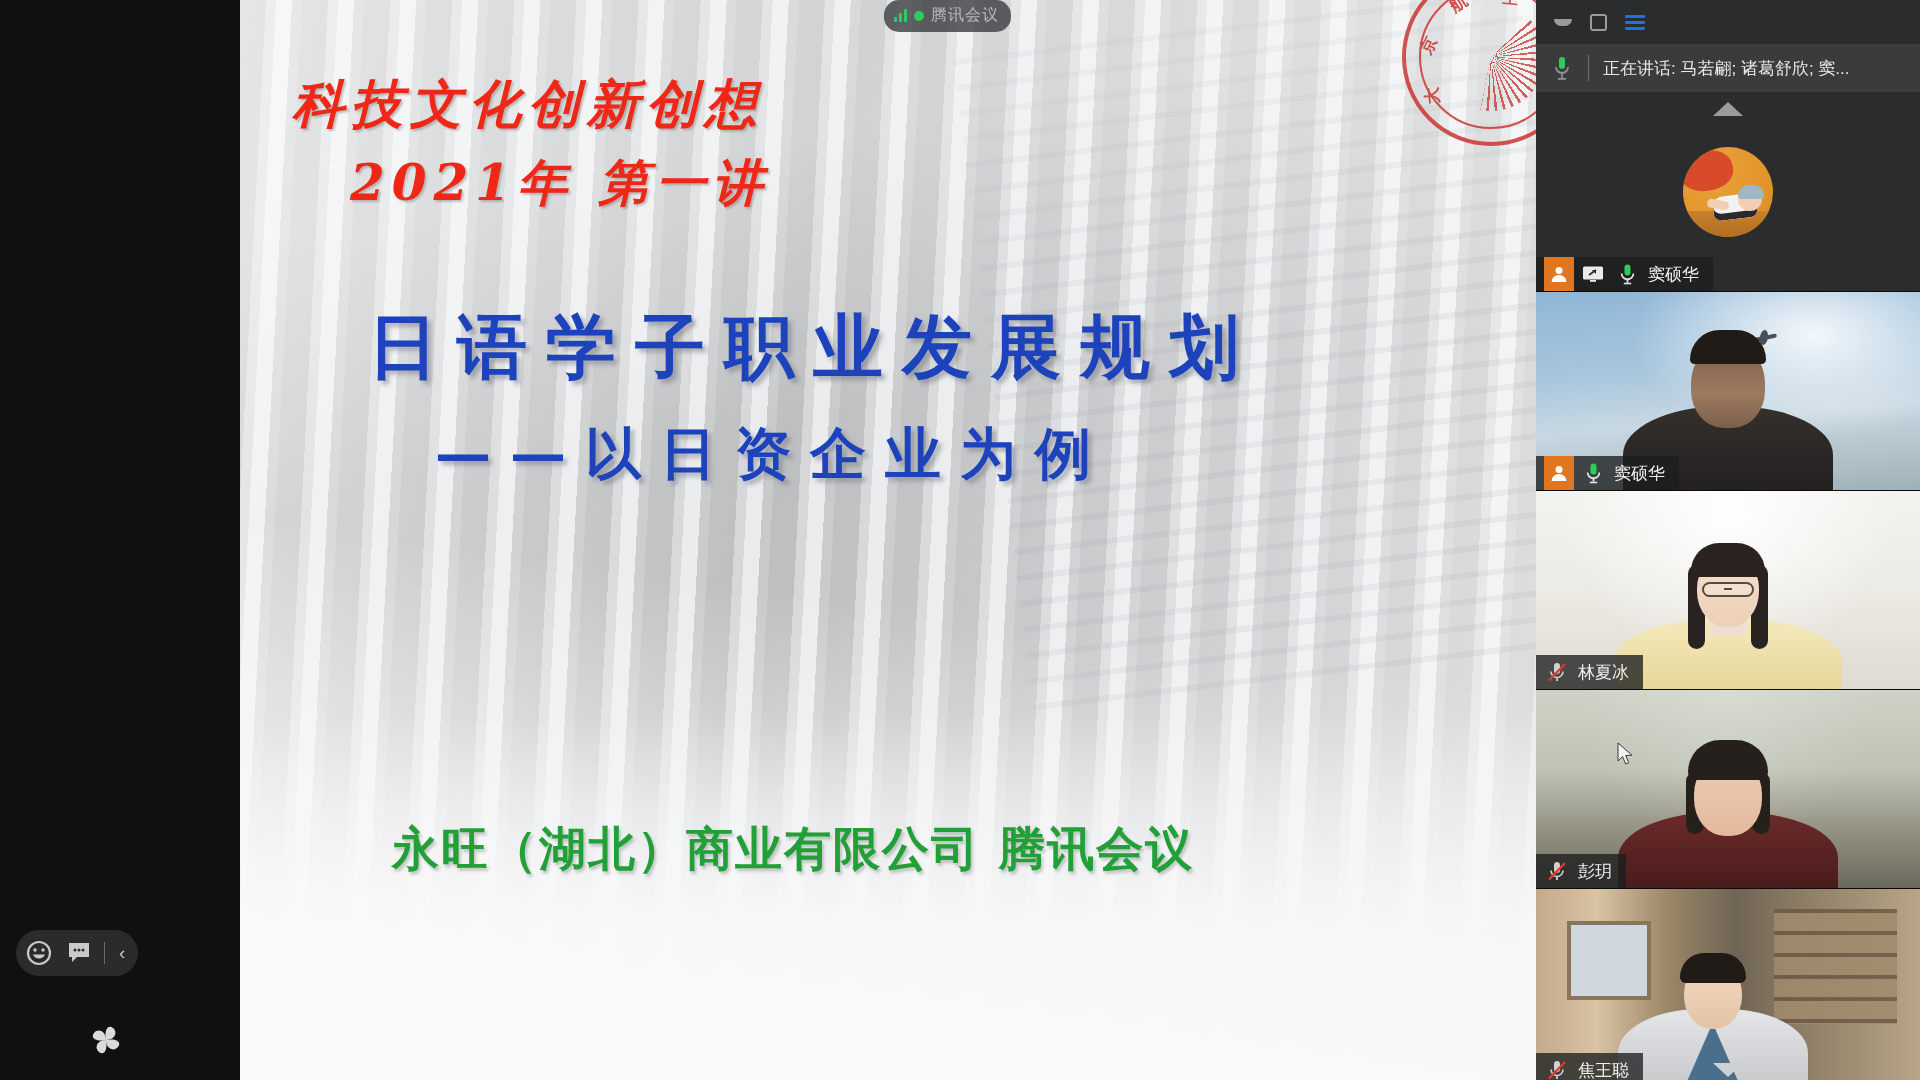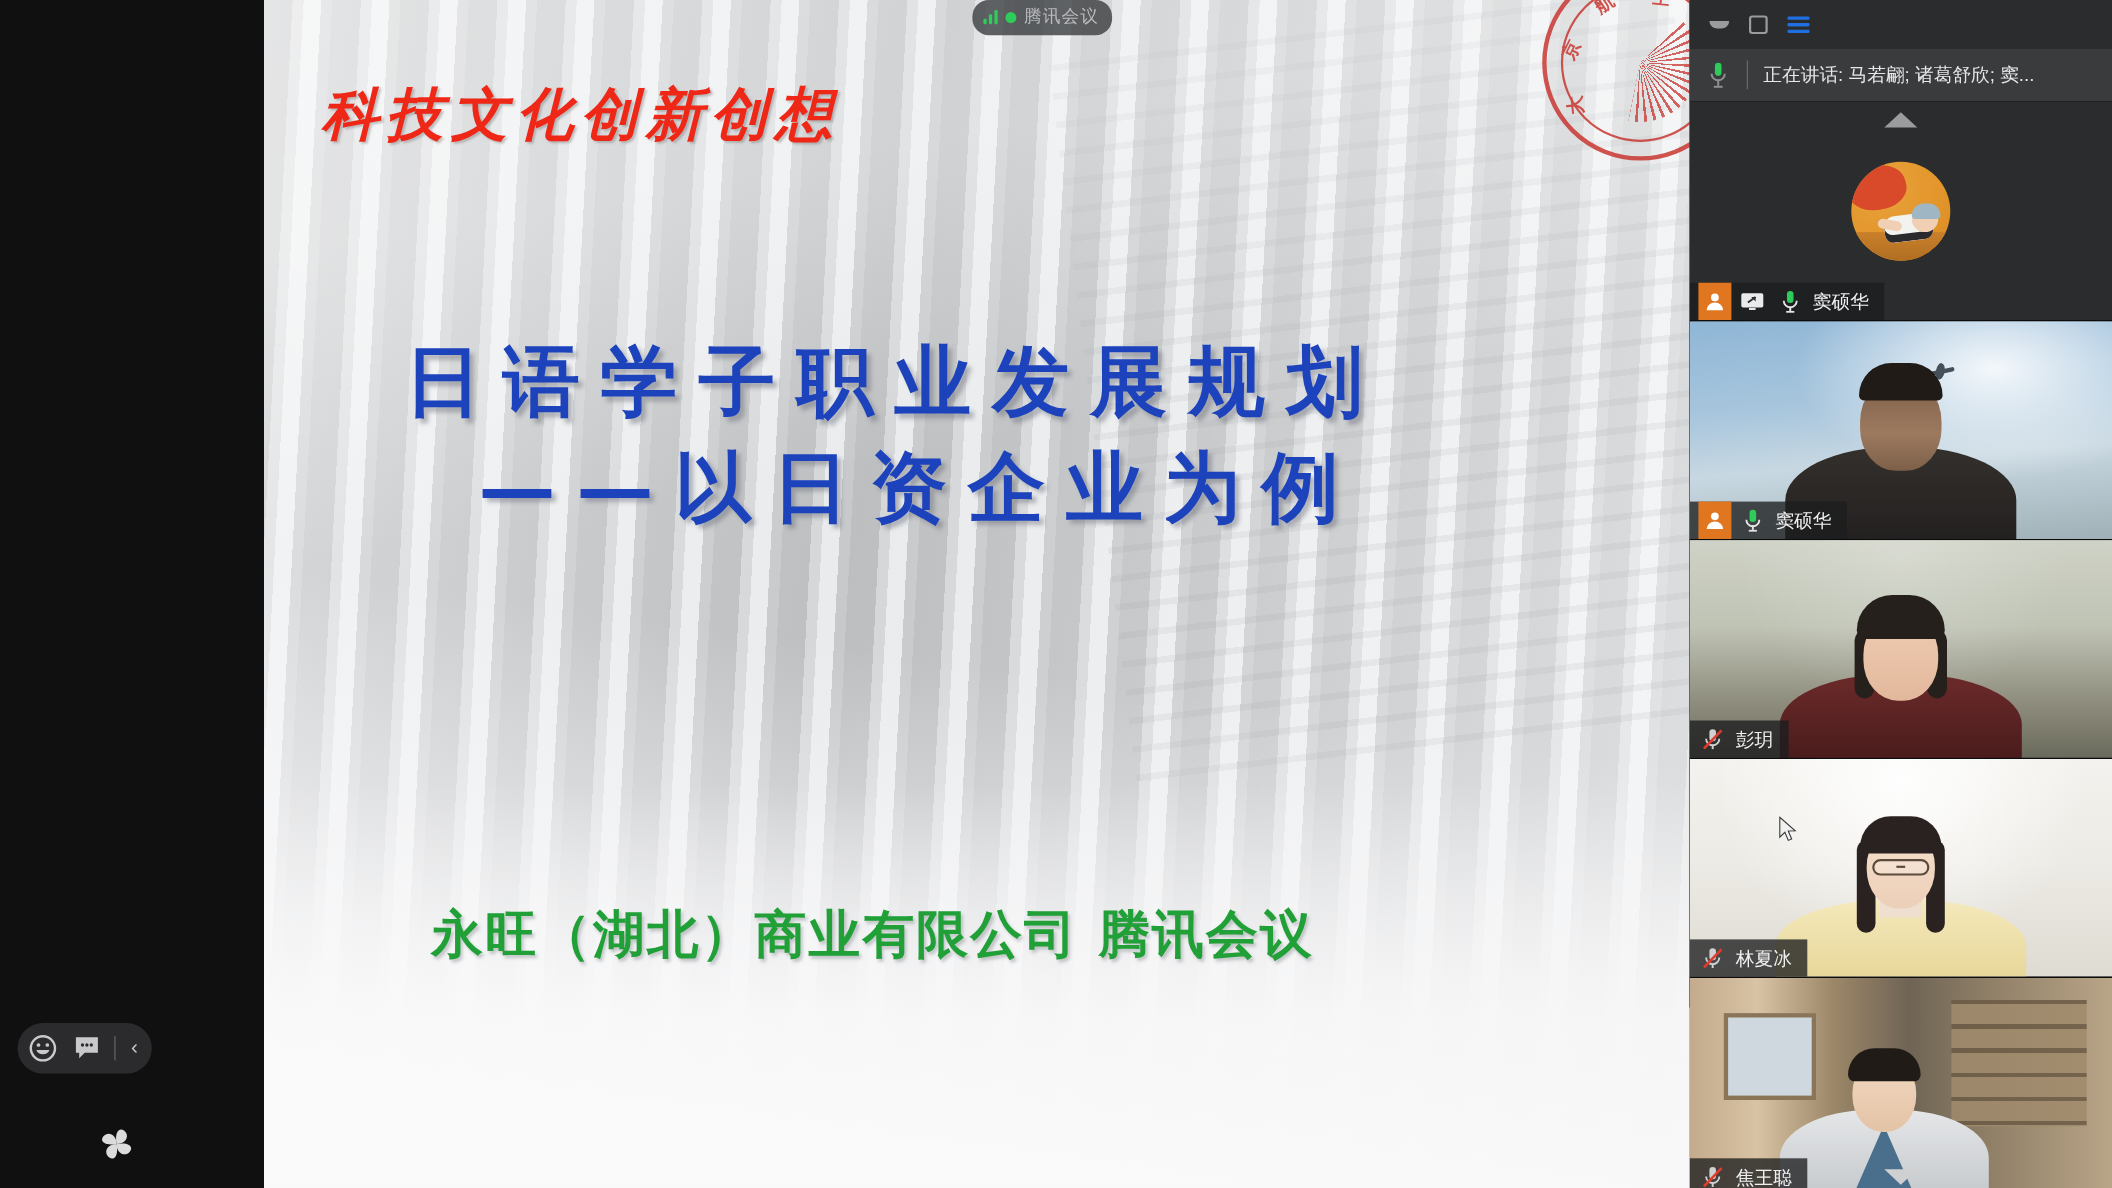--- a/index.html
+++ b/index.html
@@ -89,21 +89,21 @@
   .t-kicker2 { left:110px; top:150px; font-size:50px; }
 
   .t-title, .t-subtitle {
     position:absolute; color:#1c42bc;
     font-family:"DejaVu Serif", serif; font-weight:bold;
     white-space:nowrap;
     text-shadow:4px 4px 4px rgba(105,110,120,.46);
     margin-top:24px;
   }
   .t-title    { left:128px; top:277px; font-size:70px; letter-spacing:19px; }
-  .t-subtitle { left:195px; top:373px; font-size:70px; letter-spacing:19px; }
+  .t-subtitle { left:195px; top:393px; font-size:56px; letter-spacing:19px; }
 
   .t-guest, .t-company {
     position:absolute; color:#21a038;
     font-family:"DejaVu Sans", sans-serif; font-weight:bold;
     white-space:nowrap;
     text-shadow:2px 3px 3px rgba(120,125,130,.40);
   }
   .t-guest   { left:78px; top:712px; font-size:54px; letter-spacing:4px; }
   .t-company { left:152px; top:818px; font-size:47px; letter-spacing:2px; }
 
@@ -331,20 +331,21 @@
       <div class="seal-inner"></div>
       <div class="seal-rays"></div>
       <span class="seal-char sc1">航</span>
       <span class="seal-char sc2">京</span>
       <span class="seal-char sc3">大</span>
       <span class="seal-char sc4">空</span>
     </div>
 
     <div class="slide-text">
       <div class="t-kicker1">科技文化创新创想</div>
+      <div class="t-kicker2">2021年 第一讲</div>
       <div class="t-title">日语学子职业发展规划</div>
       <div class="t-subtitle">——以日资企业为例</div>
       <div class="t-company">永旺（湖北）商业有限公司 腾讯会议</div>
     </div>
   </div>
 
   <div class="tm-badge">
     <span class="tm-bars">
         <i></i>
         <i></i>
@@ -472,41 +473,20 @@
               <path d="M2.6 10.5 a5.9 5.9 0 0 0 11.8 0" fill="none" stroke="#e3e4e5" stroke-width="1.7"></path>
               <rect x="7.6" y="15.5" width="1.8" height="4.2" fill="#e3e4e5"></rect>
               <rect x="4.8" y="19.7" width="7.4" height="1.6" fill="#e3e4e5"></rect>
             </svg>
           </span>
           <span class="nb-text">窦硕华</span>
         </div>
       </div>
 
       <div class="tile">
-        <div class="vid vid-room">
-          <span class="p2-torso"></span>
-            <span class="p2-hair-l"></span>
-            <span class="p2-hair-r"></span>
-          <span class="p2-head"></span>
-            <span class="p2-hair"></span>
-        </div>
-        <div class="name-badge">
-          <span class="icon-chip">
-            <svg width="22" height="22" viewBox="0 0 22 22">
-              <rect x="8" y="2" width="6" height="11" rx="3" fill="#cfd0d2"></rect>
-              <path d="M5 10.5 a6 6 0 0 0 12 0" fill="none" stroke="#cfd0d2" stroke-width="1.7"></path>
-              <rect x="10.1" y="16" width="1.8" height="4" fill="#cfd0d2"></rect>
-              <path d="M3 19.5 L19 3" stroke="#e23b2e" stroke-width="2.4"></path>
-            </svg>
-          </span>
-          <span class="nb-text">彭玥</span>
-        </div>
-      </div>
-
-      <div class="tile">
         <div class="vid vid-white">
           <span class="p3-torso"></span>
             <span class="p3-hair-l"></span>
             <span class="p3-hair-r"></span>
           <span class="p3-neck"></span>
             <span class="p3-head"></span>
           <span class="p3-glass"></span>
             <span class="p3-hair"></span>
         </div>
         <div class="name-badge">
@@ -516,20 +496,41 @@
               <path d="M5 10.5 a6 6 0 0 0 12 0" fill="none" stroke="#cfd0d2" stroke-width="1.7"></path>
               <rect x="10.1" y="16" width="1.8" height="4" fill="#cfd0d2"></rect>
               <path d="M3 19.5 L19 3" stroke="#e23b2e" stroke-width="2.4"></path>
             </svg>
           </span>
           <span class="nb-text">林夏冰</span>
         </div>
       </div>
 
       <div class="tile">
+        <div class="vid vid-room">
+          <span class="p2-torso"></span>
+            <span class="p2-hair-l"></span>
+            <span class="p2-hair-r"></span>
+          <span class="p2-head"></span>
+            <span class="p2-hair"></span>
+        </div>
+        <div class="name-badge">
+          <span class="icon-chip">
+            <svg width="22" height="22" viewBox="0 0 22 22">
+              <rect x="8" y="2" width="6" height="11" rx="3" fill="#cfd0d2"></rect>
+              <path d="M5 10.5 a6 6 0 0 0 12 0" fill="none" stroke="#cfd0d2" stroke-width="1.7"></path>
+              <rect x="10.1" y="16" width="1.8" height="4" fill="#cfd0d2"></rect>
+              <path d="M3 19.5 L19 3" stroke="#e23b2e" stroke-width="2.4"></path>
+            </svg>
+          </span>
+          <span class="nb-text">彭玥</span>
+        </div>
+      </div>
+
+      <div class="tile">
 
         <div class="vid vid-study">
           <span class="study-shelf"></span>
             <span class="study-frame"></span>
           <span class="p4-torso"></span>
             <span class="p4-shirt"></span>
           <span class="p4-head"></span>
             <span class="p4-hair"></span>
         </div>
         <div class="scroll-arrow scroll-down"></div>

